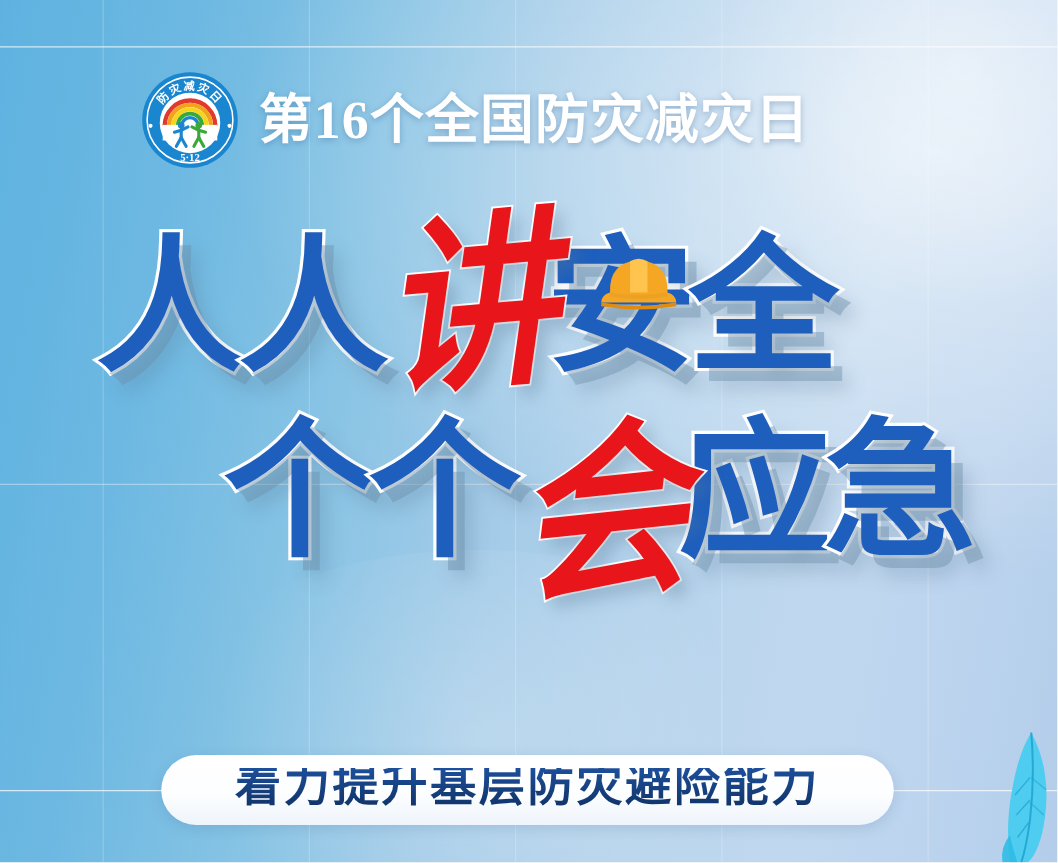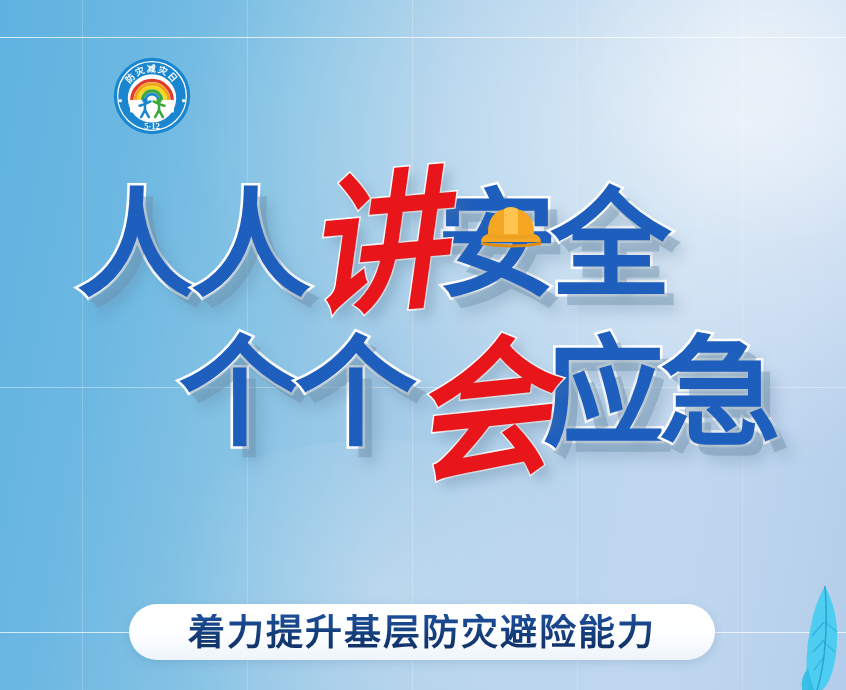--- a/index.html
+++ b/index.html
@@ -101,21 +101,21 @@
   
   .pill{
     position:absolute;left:129px;top:604px;
     width:586px;height:56px;
     border-radius:30px;
     background:linear-gradient(180deg,#ffffff 0%,#fdfeff 55%,#eef4fb 100%);
     box-shadow:0 3px 10px rgba(60,100,150,.18);
     display:flex;align-items:center;justify-content:center;
   }
   .pill-text{
-    font-family:Liberation Sans, sans-serif;
+    font-family:Liberation Mono, monospace;
     font-weight:700;
     font-size:37px;
     letter-spacing:2px;
     line-height:1;
     background:linear-gradient(180deg,#1d4f9c 0%,#16407e 48%,#0f2f63 100%);
     -webkit-background-clip:text;
     background-clip:text;
     color:transparent;
     white-space:nowrap;
   }
@@ -177,20 +177,21 @@
 
         <path id="arcTop" d="M17 52 A33 33 0 0 1 83 52" fill="none"></path>
         <text font-size="11.5" font-weight="bold" fill="#ffffff" font-family="'Liberation Serif',serif" letter-spacing="2">
           <textPath href="#arcTop" startOffset="50%" text-anchor="middle">防灾减灾日</textPath>
         </text>
         <text x="50" y="92" font-size="11" font-weight="bold" fill="#ffffff" text-anchor="middle" font-family="'Liberation Serif',serif">5·12</text>
         <circle cx="9.5" cy="56" r="2.1" fill="#ffffff"></circle>
         <circle cx="90.5" cy="56" r="2.1" fill="#ffffff"></circle>
       </svg>
     </div>
+    <div class="header-title">第16个全国防灾减灾日</div>
   </div>
 
   <div class="headline">
     <div class="hl-row row1">
       <span class="ch blue">人</span>
       <span class="ch blue">人</span>
       <span class="ch red">讲</span>
       <span class="ch blue">安</span>
       <span class="ch blue">全</span>
     </div>

